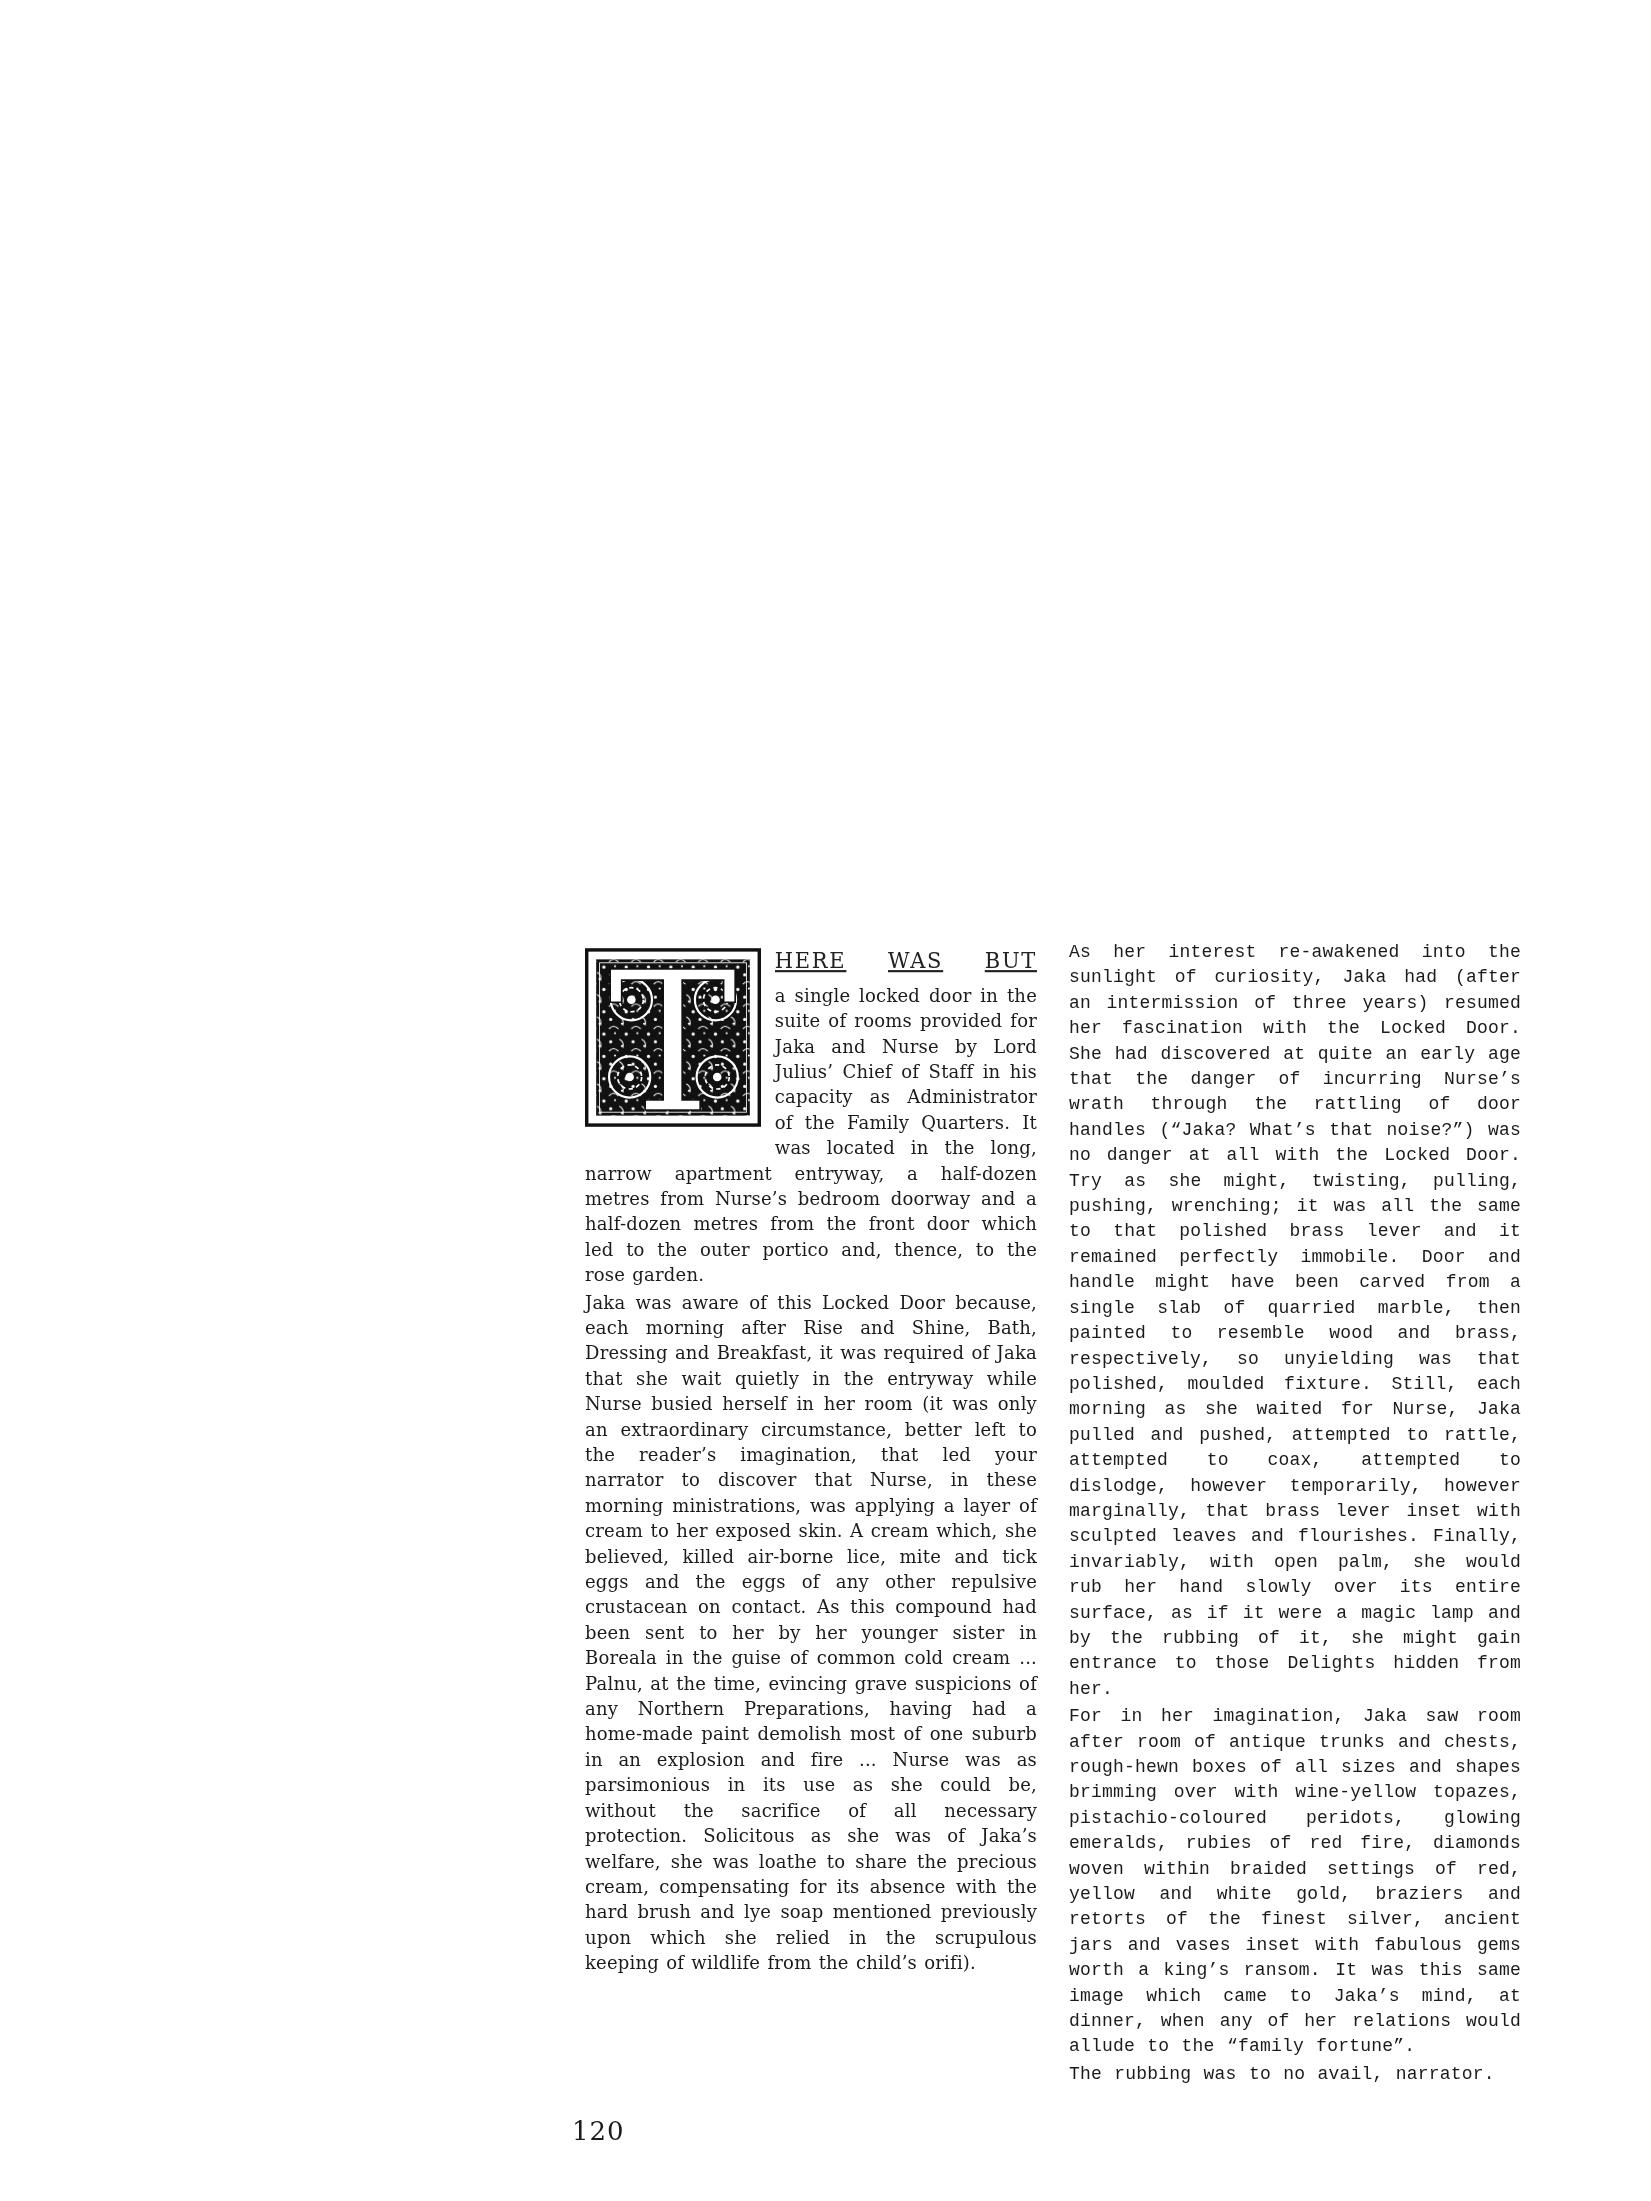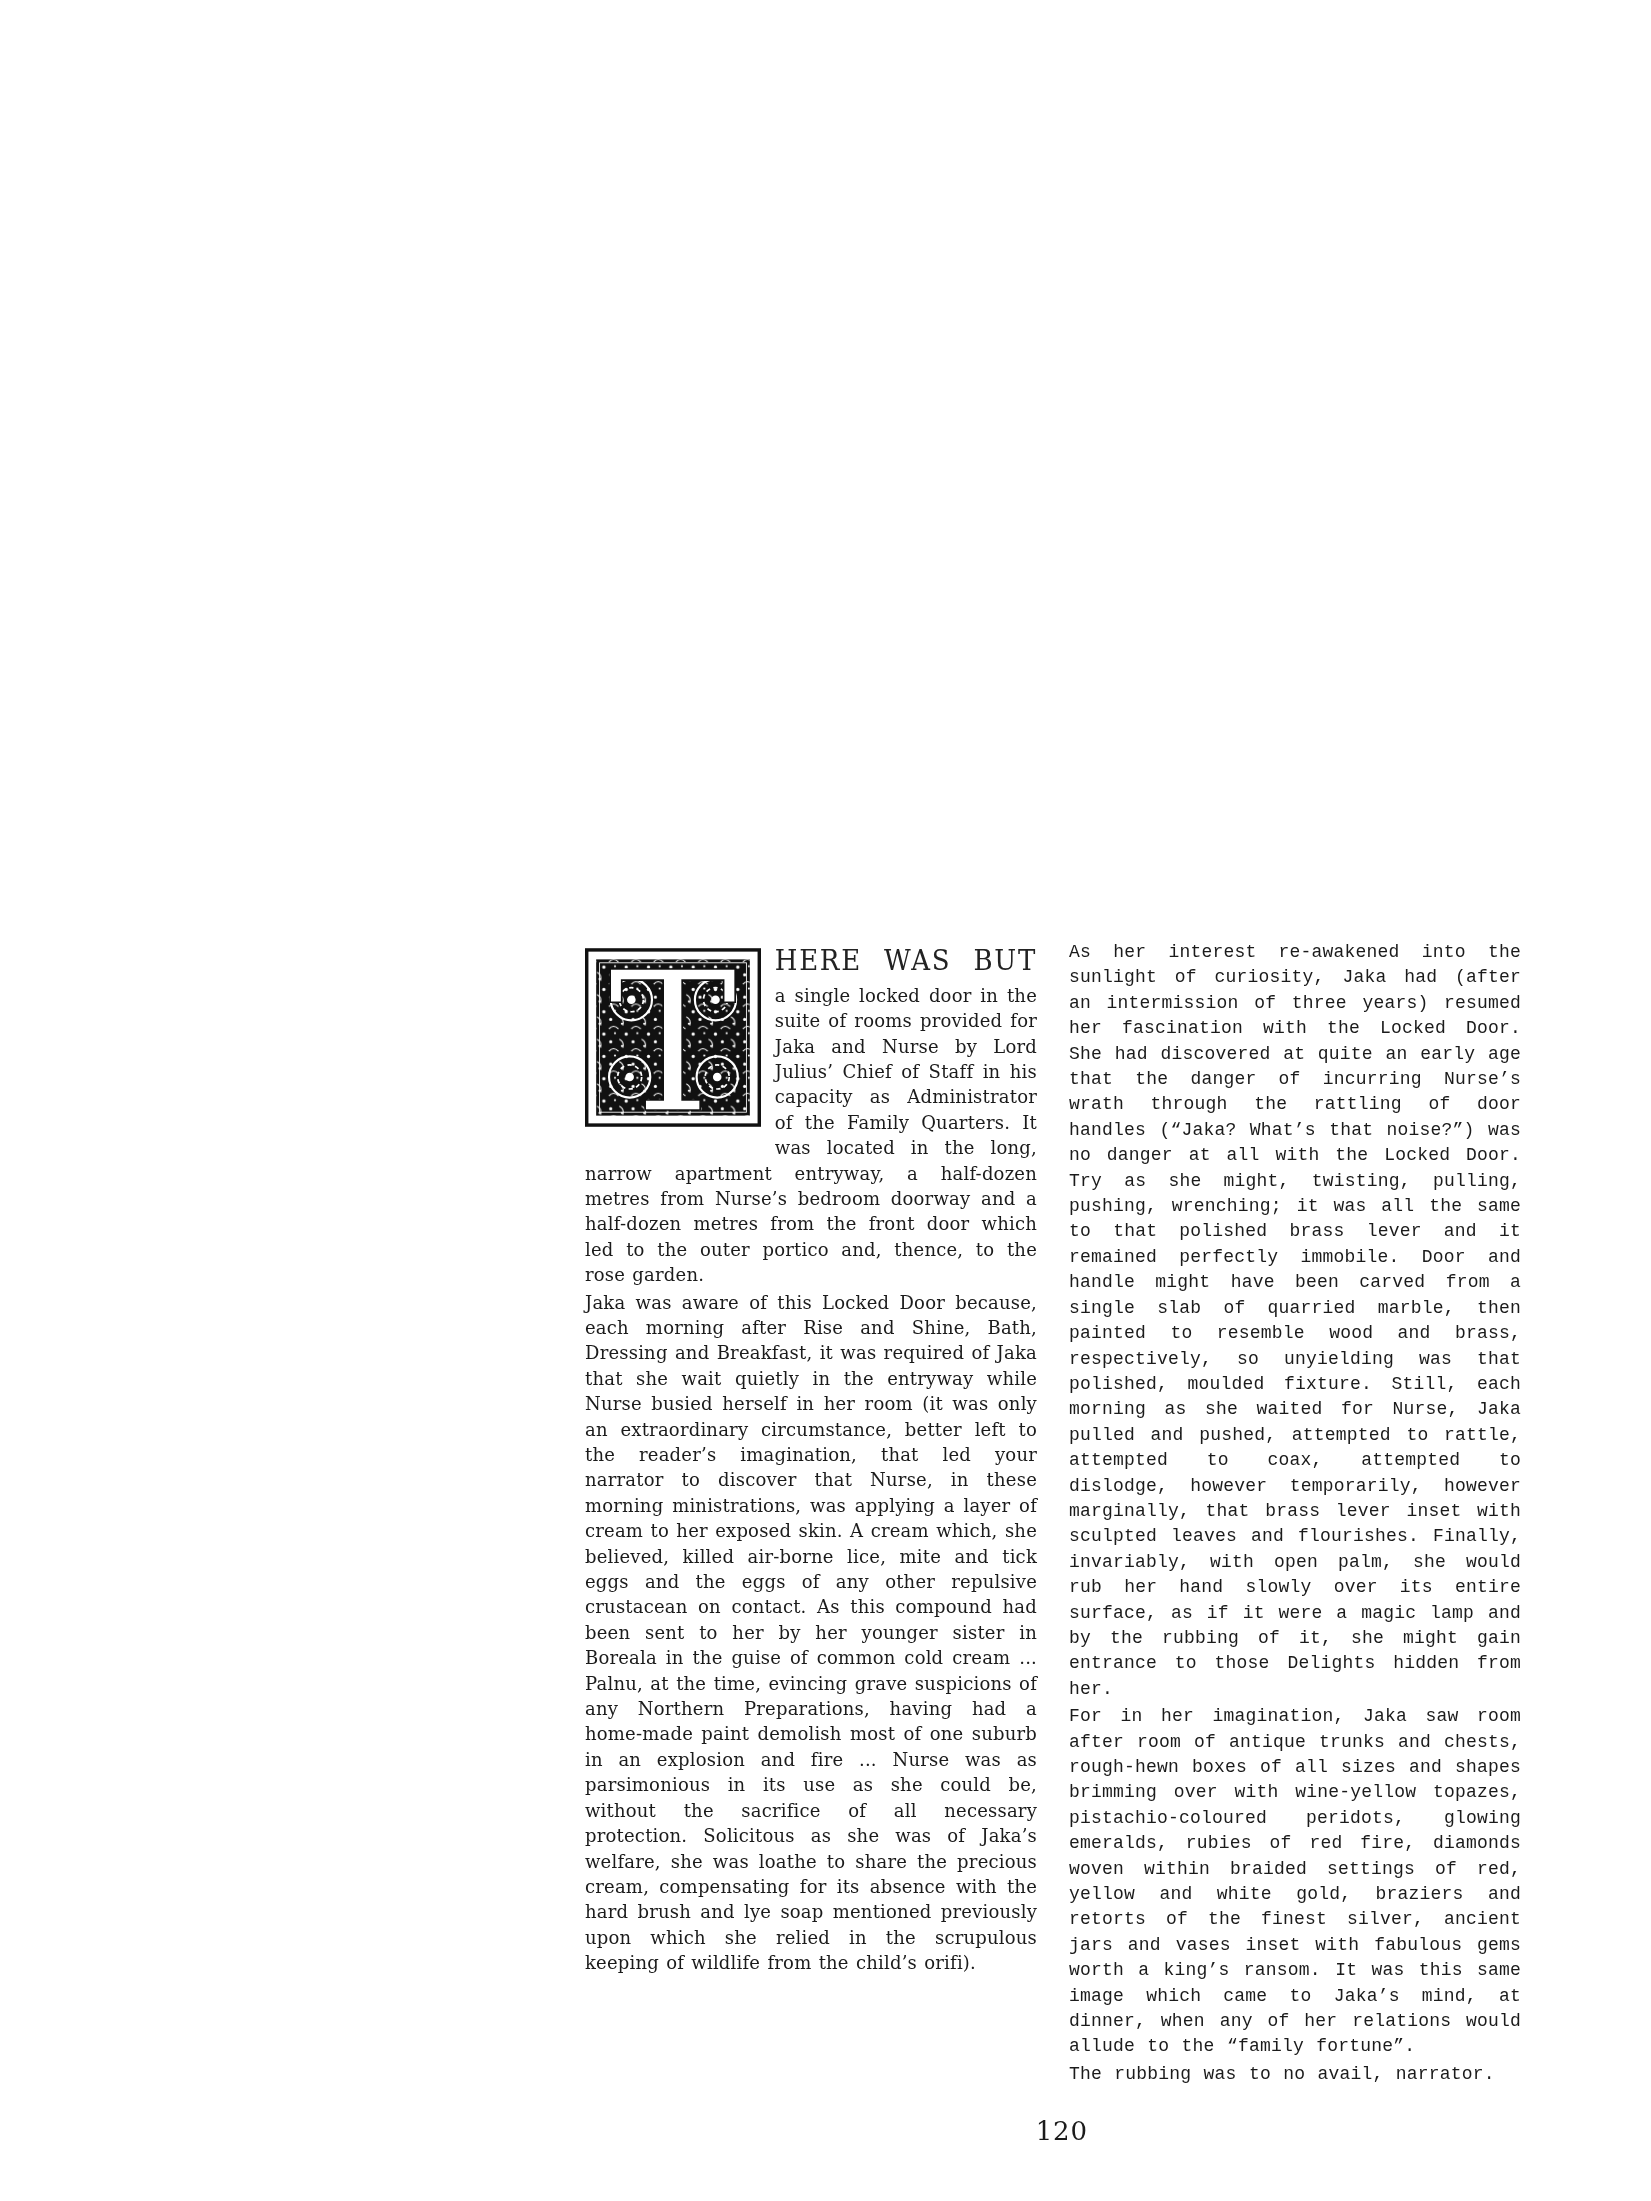--- a/index.html
+++ b/index.html
@@ -30,46 +30,47 @@
     margin: 7.7px 13.8px 12px 0;
   }
   .ornament svg { display: block; width: 176px; height: 179px; }
 
   .opening {
     display: flex;
     justify-content: space-between;
     align-items: flex-start;
     height: 41px;
     padding-top: 1.7px;
-    font-size: 26px;
+    font-size: 21px;
     line-height: 34px;
     letter-spacing: 1.7px;
     color: #222222;
     overflow: hidden;
+    text-decoration: underline;
   }
   .opening span { transform: scaleY(1.08); transform-origin: top; }
 
   p.body-par {
     margin: 0;
     padding: 0;
     font-size: 18px;
     line-height: 25.4px;
     text-align: justify;
     color: #1b1b1b;
     word-spacing: 1.3px;
     letter-spacing: 0.2px;
   }
   p.body-par.spaced { margin-top: 2px; }
 
   .pageno {
     position: absolute;
     top: 2116px;
     left: 572px;
     width: 516px;
-    text-align: right;
+    text-align: left;
     font-size: 26px;
     color: #1b1b1b;
     letter-spacing: 0.9px;
   }
 </style>
 </head>
 <body>
 
 <div class="page">
 

